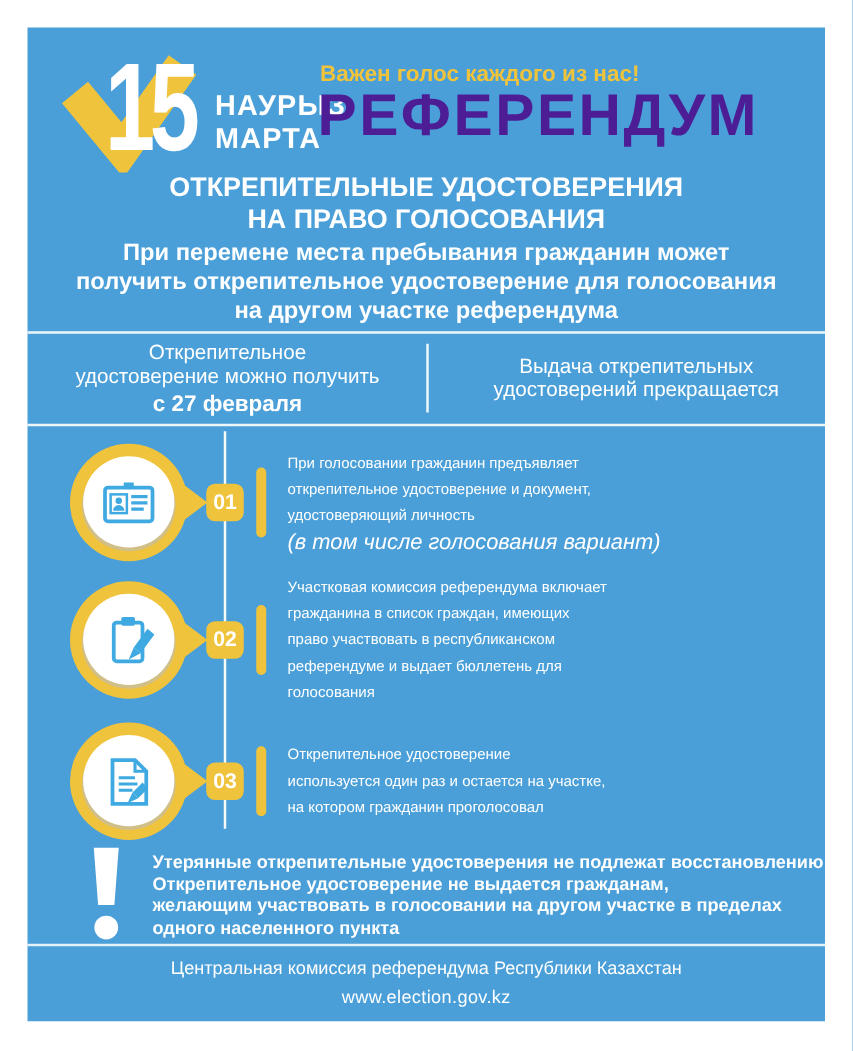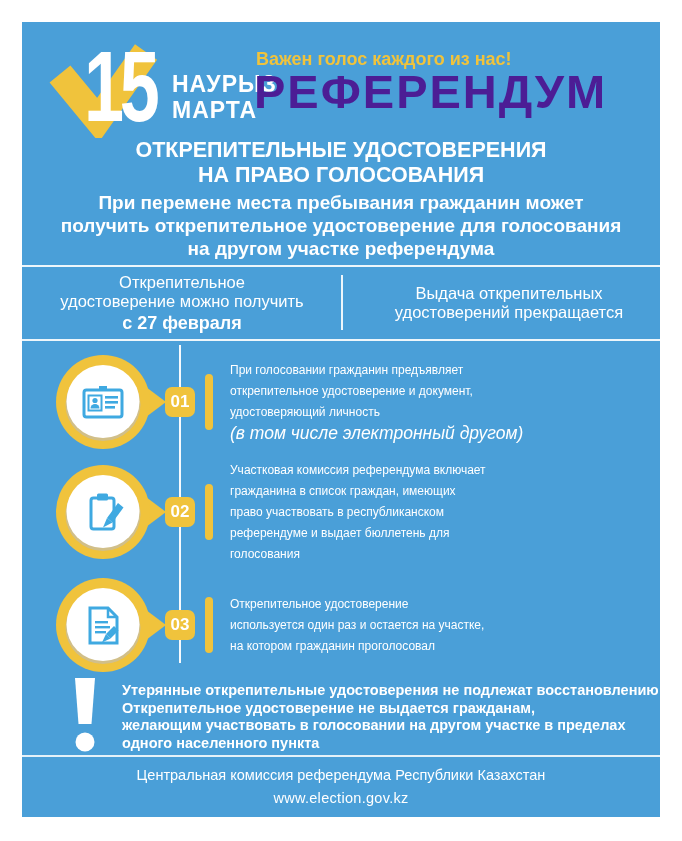--- a/index.html
+++ b/index.html
@@ -138,21 +138,21 @@
         <rect x="26" y="23" width="13" height="2.6" fill="#3FA9E1"></rect>
         <rect x="26" y="28" width="10" height="2.6" fill="#3FA9E1"></rect>
       </svg>
     </svg>
     <div class="step-number">01</div>
     <div class="step-bar"></div>
     <div class="step-text-wrap">
       <div class="step-text">При голосовании гражданин предъявляет
 открепительное удостоверение и документ,
 удостоверяющий личность</div>
-      <div class="step-note">(в том числе электронный другом)</div>
+      <div class="step-note">(в том числе голосования вариант)</div>
     </div>
   </div>
 
   <div class="step" style="top:435px;">
     <svg class="step-badge" viewBox="0 0 112 100">
       <polygon points="86,32 110,50 86,68" fill="#F0C33C"></polygon>
       <circle cx="47" cy="50" r="47" fill="#F0C33C"></circle>
       <ellipse cx="47" cy="52.5" rx="37.5" ry="36.5" fill="#bcbcbc" opacity="0.6"></ellipse>
       <circle cx="47" cy="49.5" r="36.5" fill="#ffffff"></circle>
       <svg x="23" y="26" width="48" height="48" viewBox="0 0 48 48">

